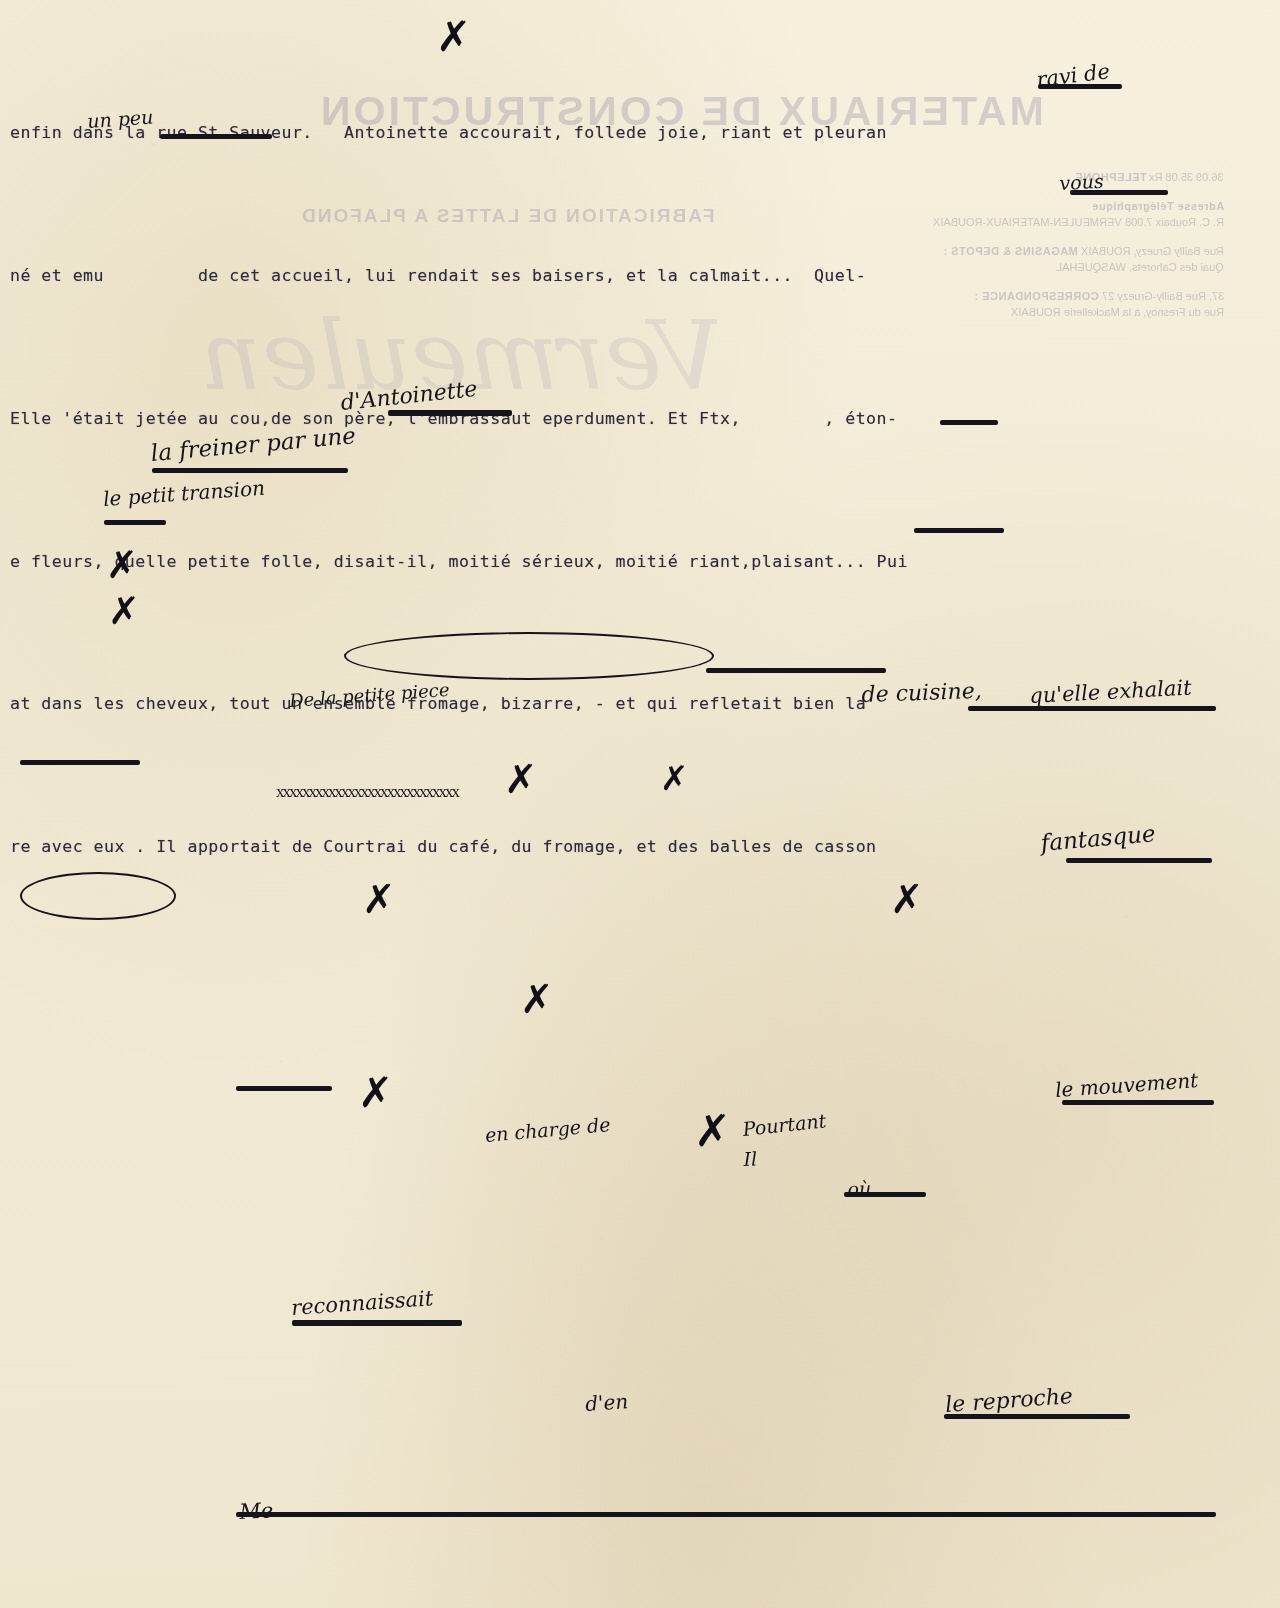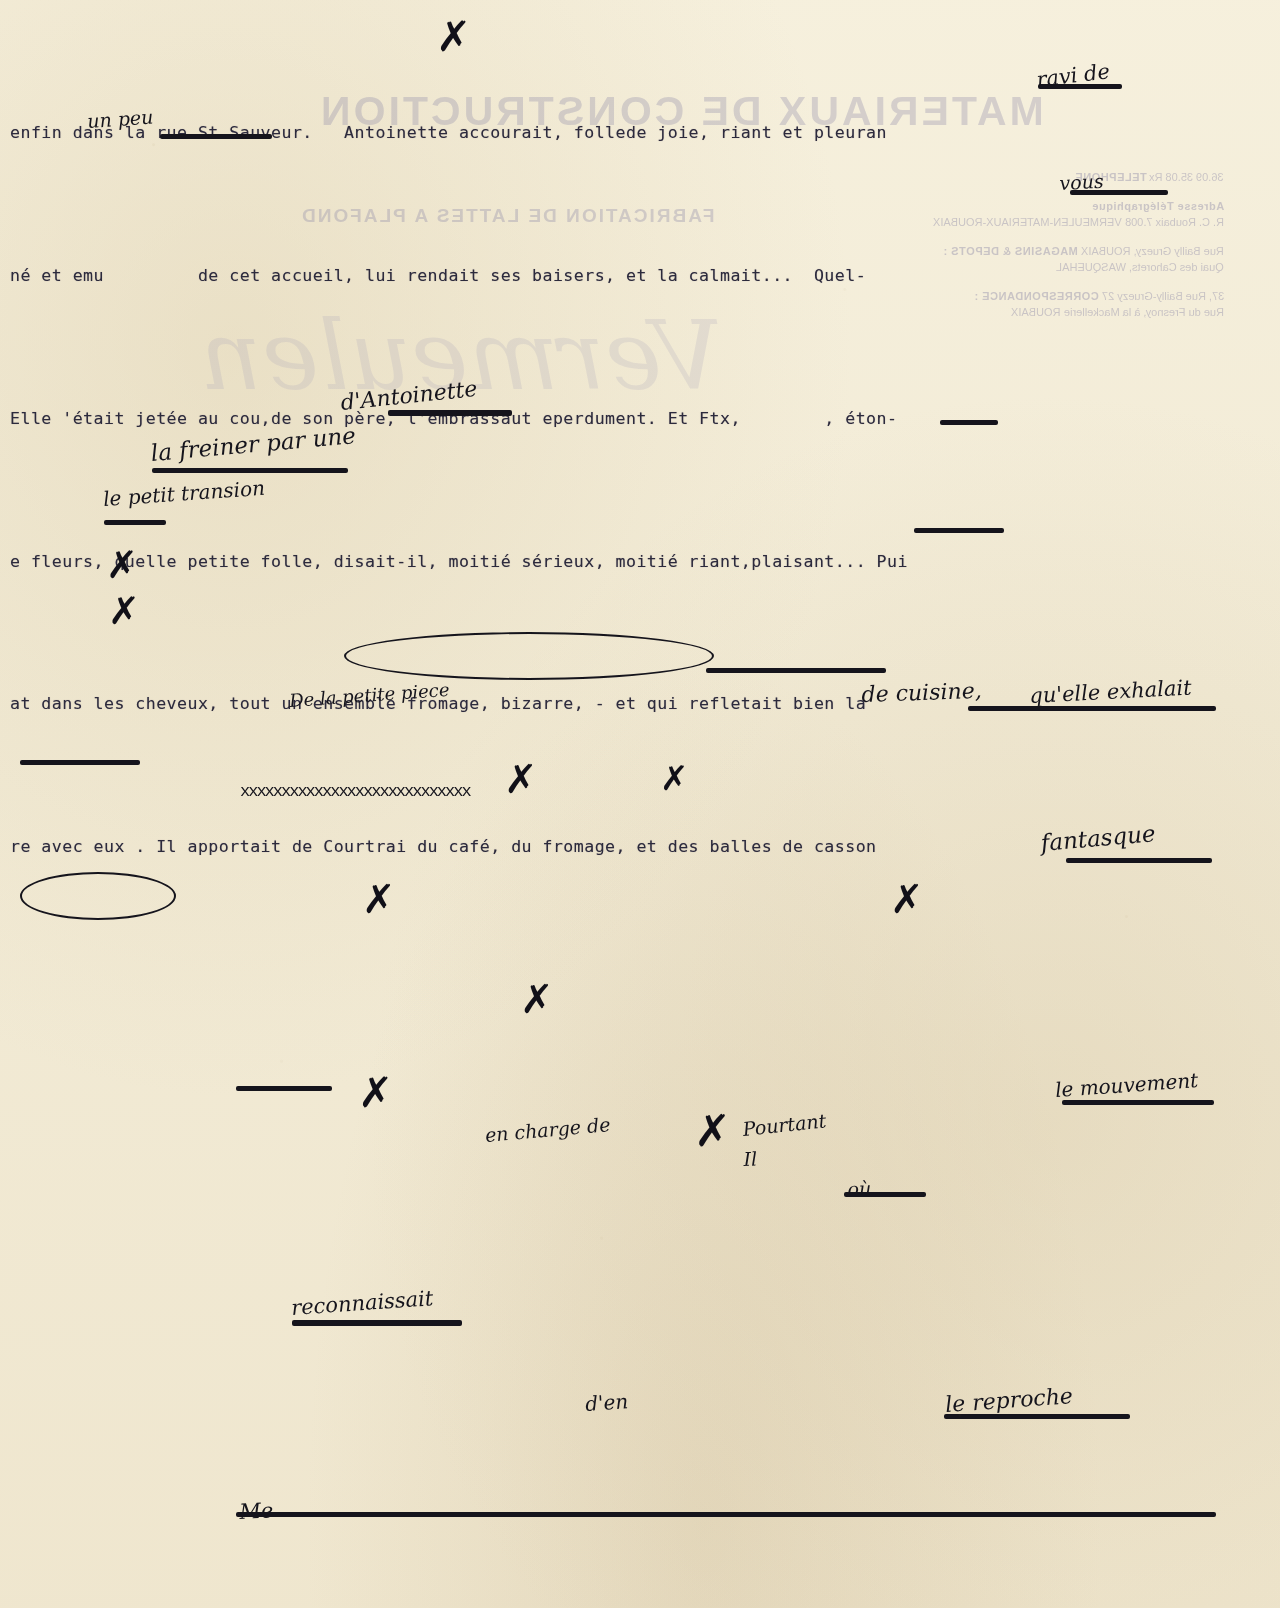--- a/index.html
+++ b/index.html
@@ -145,23 +145,24 @@
   }
   .oval {
     position: absolute;
     border: 2.4px solid #15141c;
     border-radius: 50%;
     background: transparent;
   }
   .scribble {
     position: absolute;
     color: #15141c;
-    font-family: Liberation Mono, monospace;
+    font-family: Liberation Serif, serif;
     letter-spacing: -2px;
     white-space: nowrap;
+    margin-left: 36px;
   }
 </style>
 </head>
 <body>
 
 <div id="page">
 
   <div id="letterhead">
     <div id="lh-title">
       <span class="mirror">MATERIAUX DE CONSTRUCTION</span>

